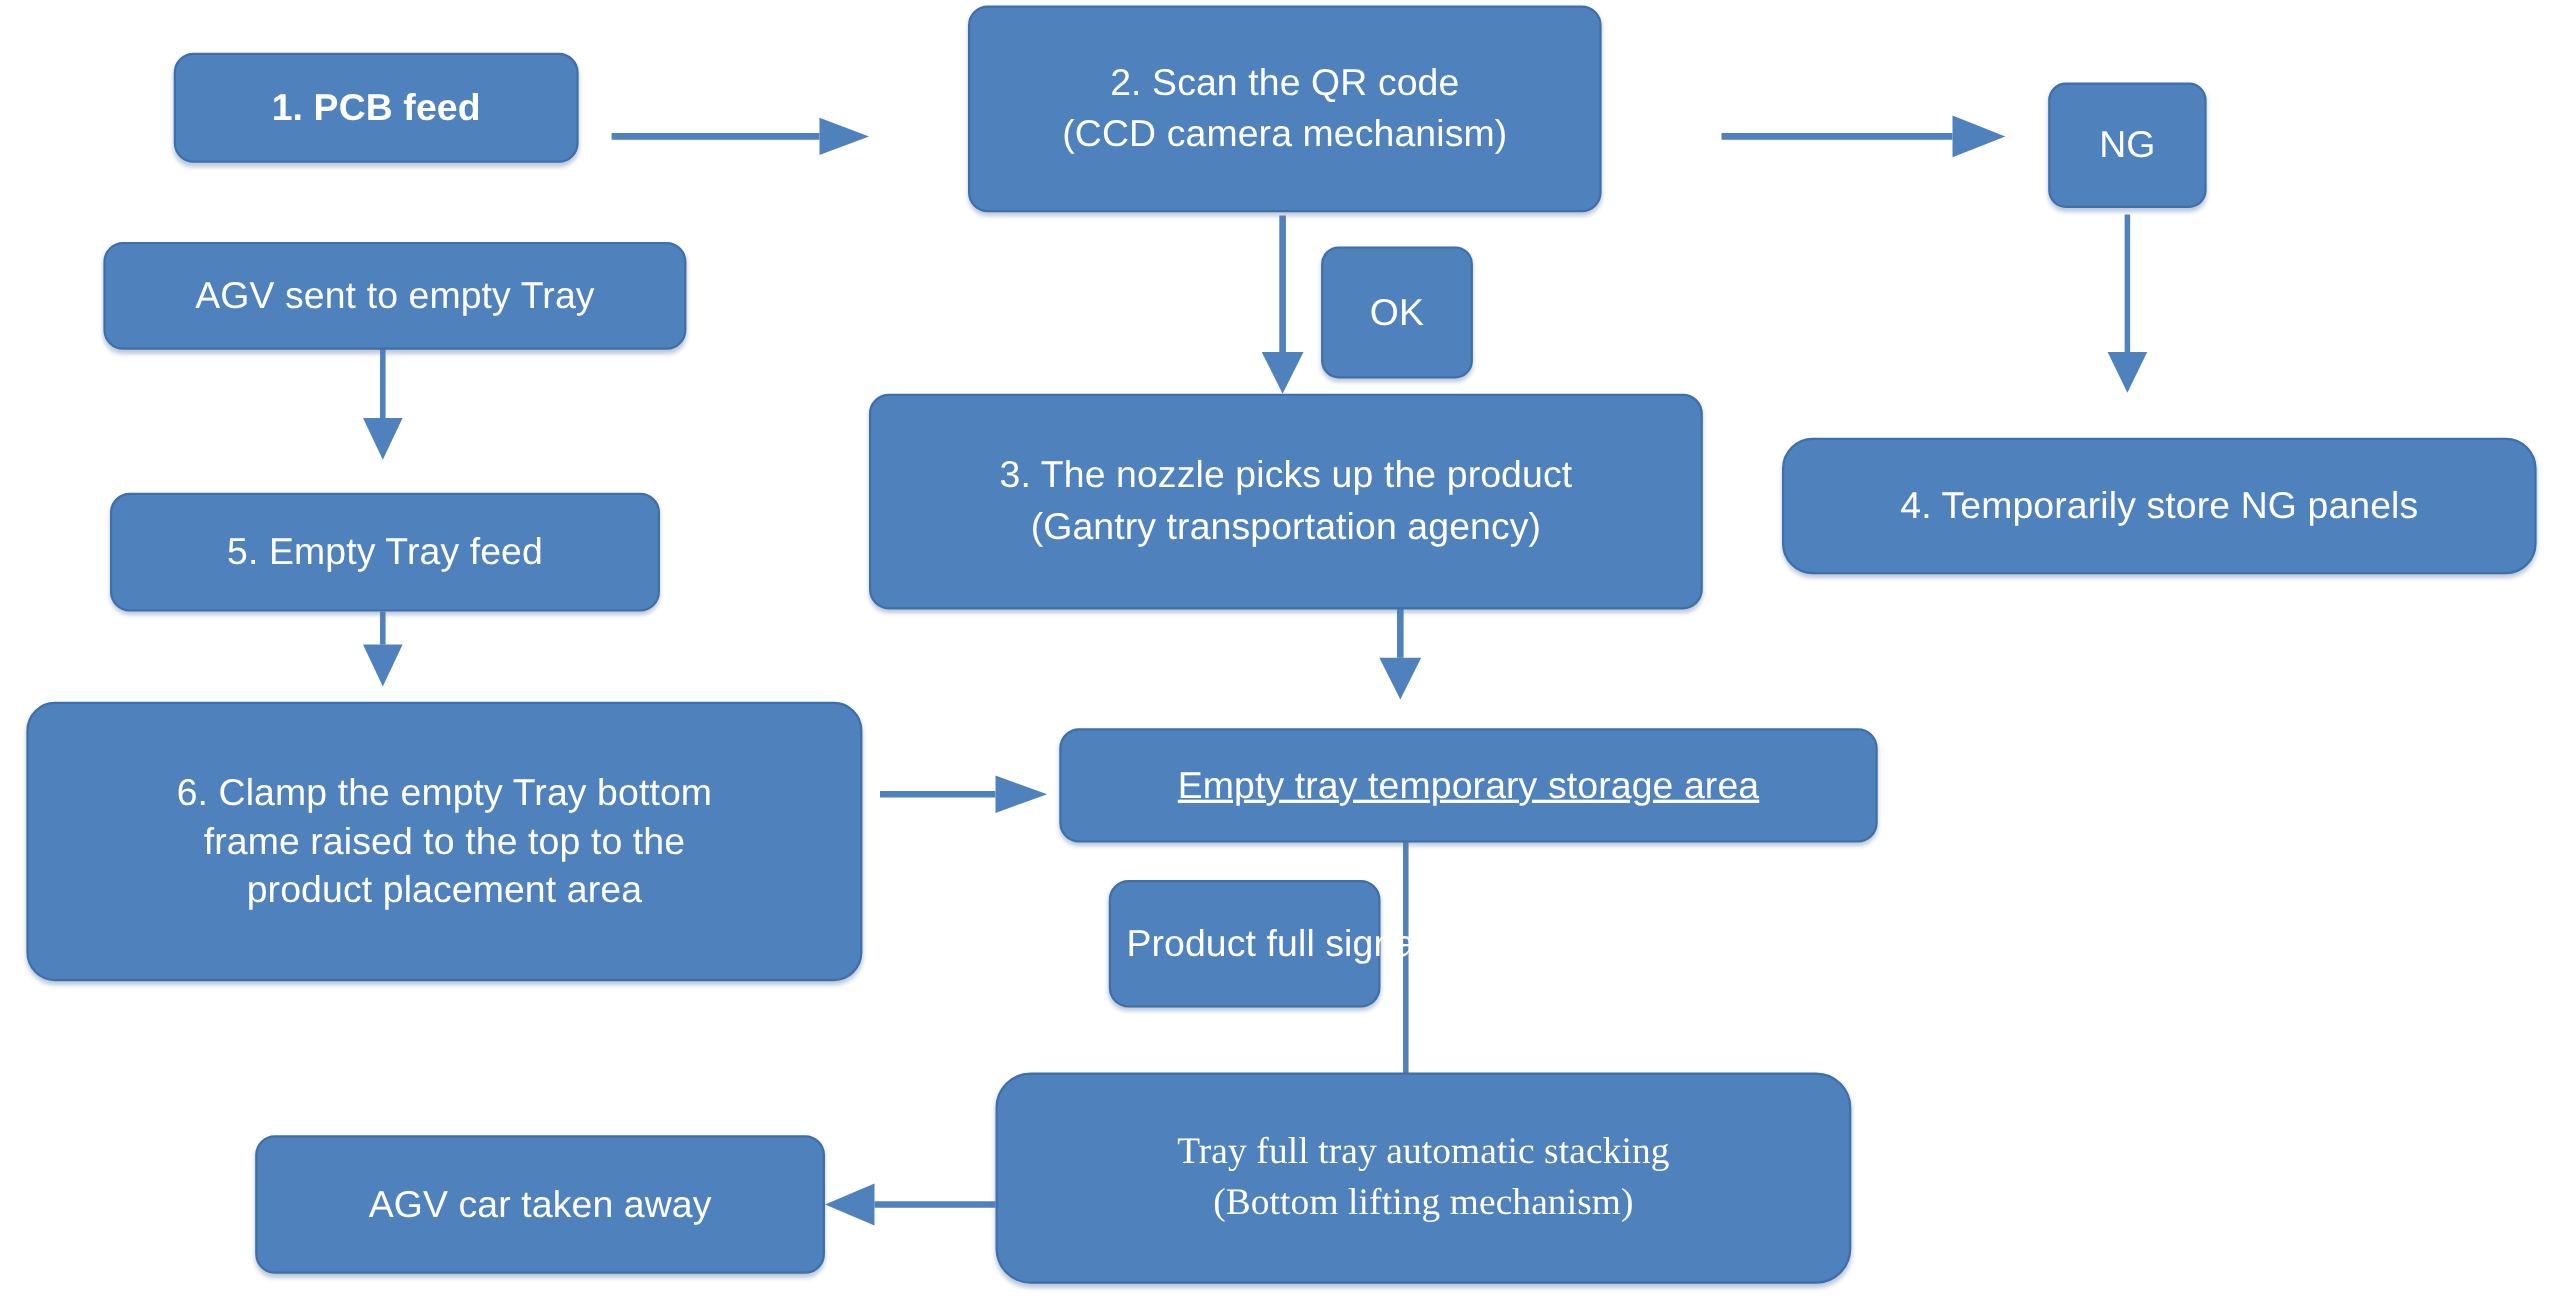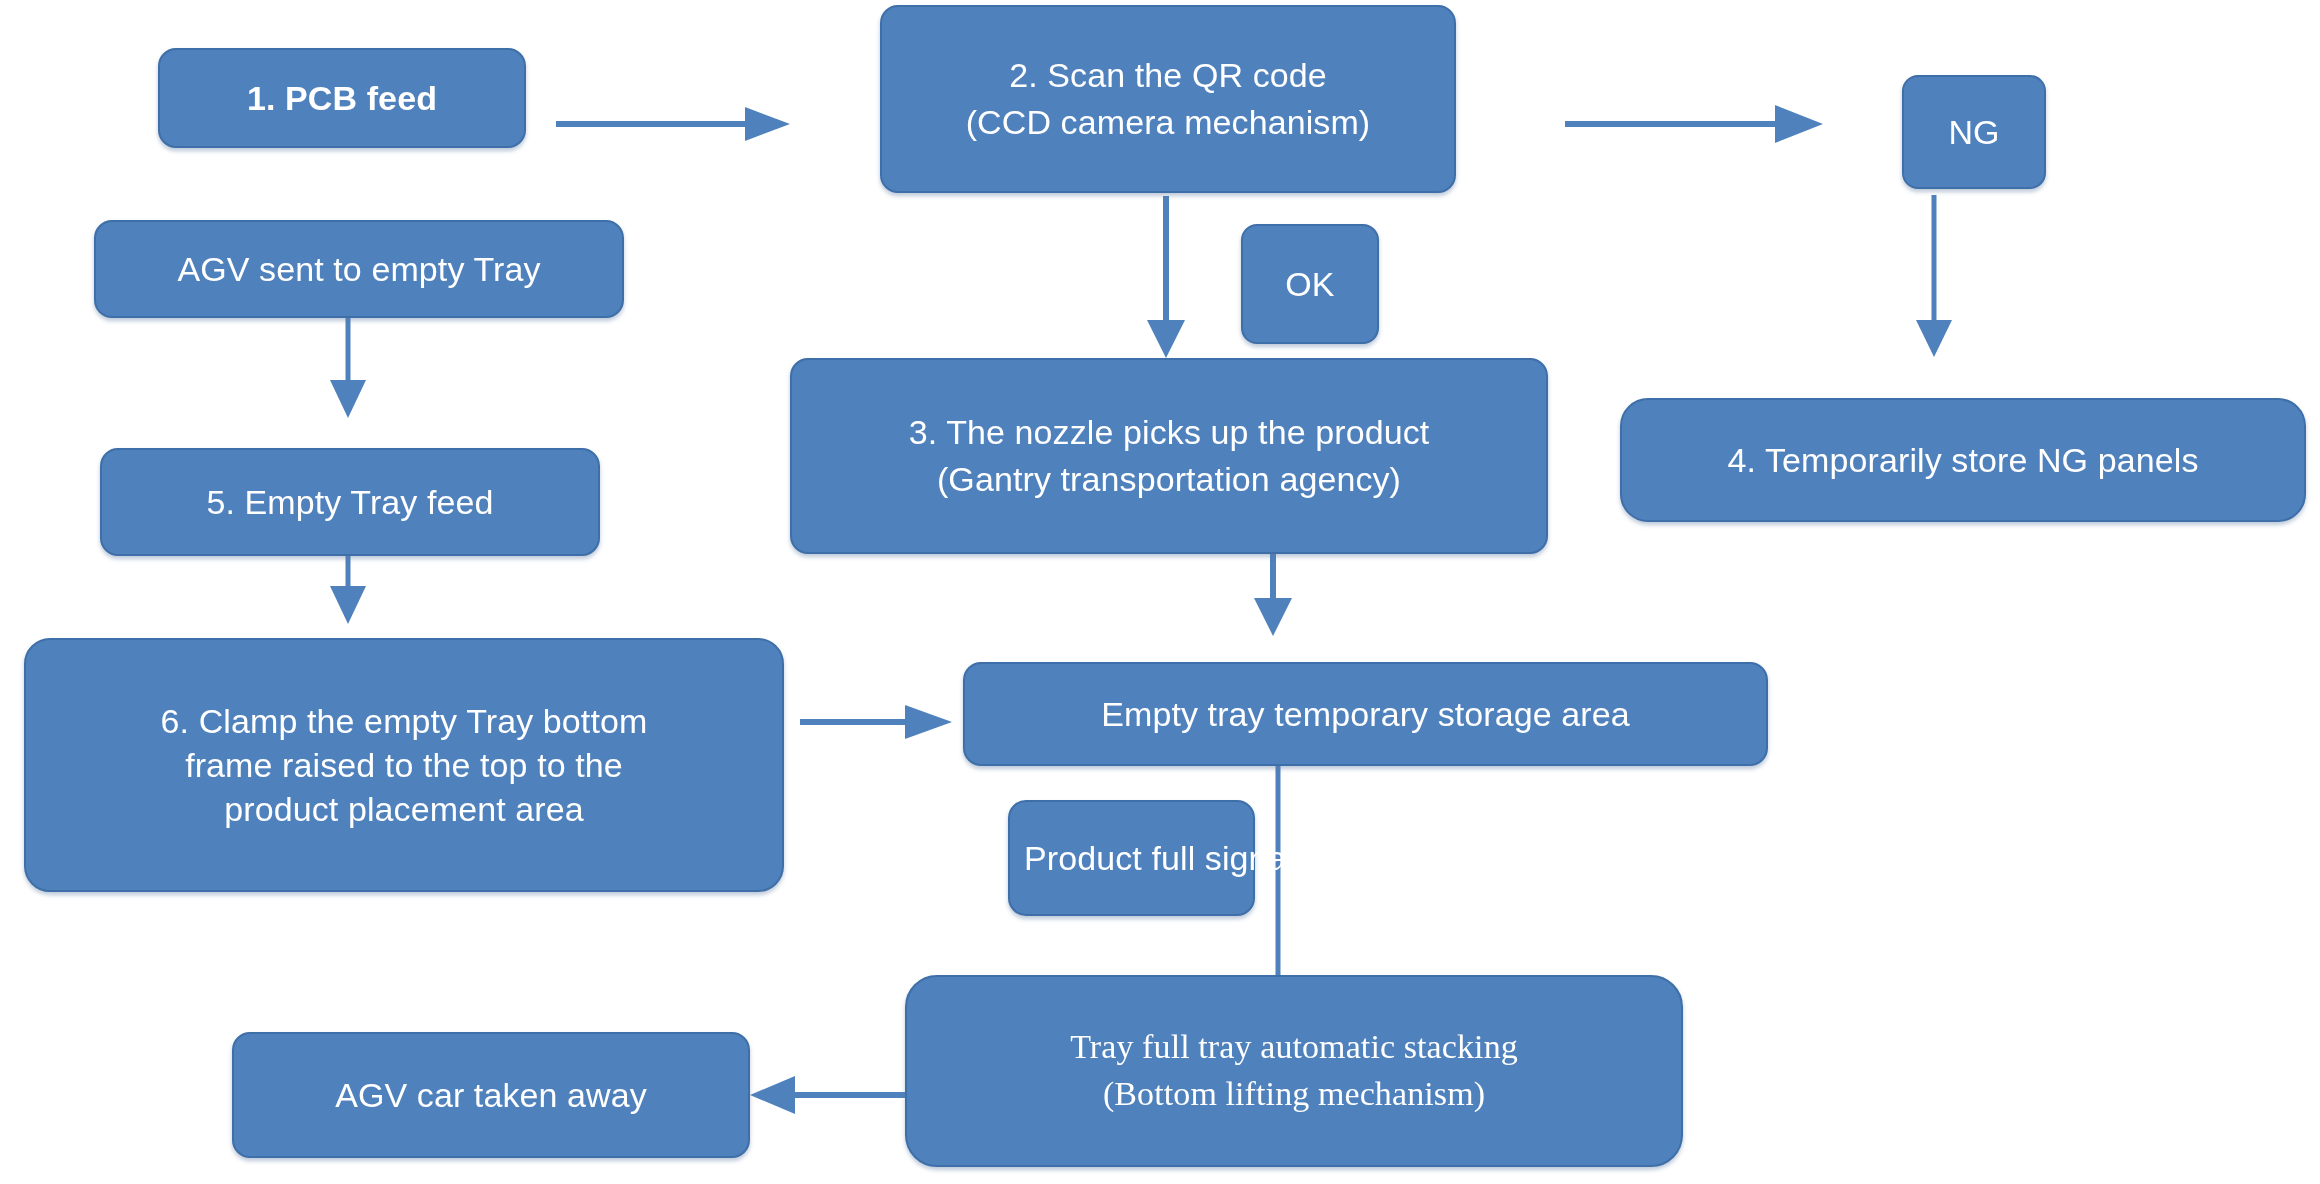--- a/index.html
+++ b/index.html
@@ -41,21 +41,20 @@
   .node .lines {
     display: block;
     width: 100%;
   }
   .node .lines span {
     display: block;
     white-space: nowrap;
   }
   .node.small {
     border-radius: 16px;
-    margin-left: 40px;
   }
   .node.tight {
     line-height: 1.30;
   }
   svg.edges {
     position: absolute;
     left: 0;
     top: 0;
     width: 2320px;
     height: 1184px;
@@ -181,21 +180,21 @@
   </div>
 
   <div class="node tight" style="left:24px; top:638px; width:760px; height:254px; border-radius:26px;">
     <span class="lines">
       <span>6. Clamp the empty Tray bottom</span>
       <span>frame raised to the top to the</span>
       <span>product placement area</span>
     </span>
   </div>
 
-  <div class="node" style="left:963px; top:662px; width:805px; height:104px;">
+  <div class="node" style="left:963px; top:662px; width:744px; height:104px;text-decoration:underline;">
     <span class="lines">
       <span>Empty tray temporary storage area</span>
     </span>
   </div>
 
   <div class="node" style="left:1008px; top:800px; width:247px; height:116px;">
     <span class="lines">
       <span>Product full signal</span>
     </span>
   </div>

